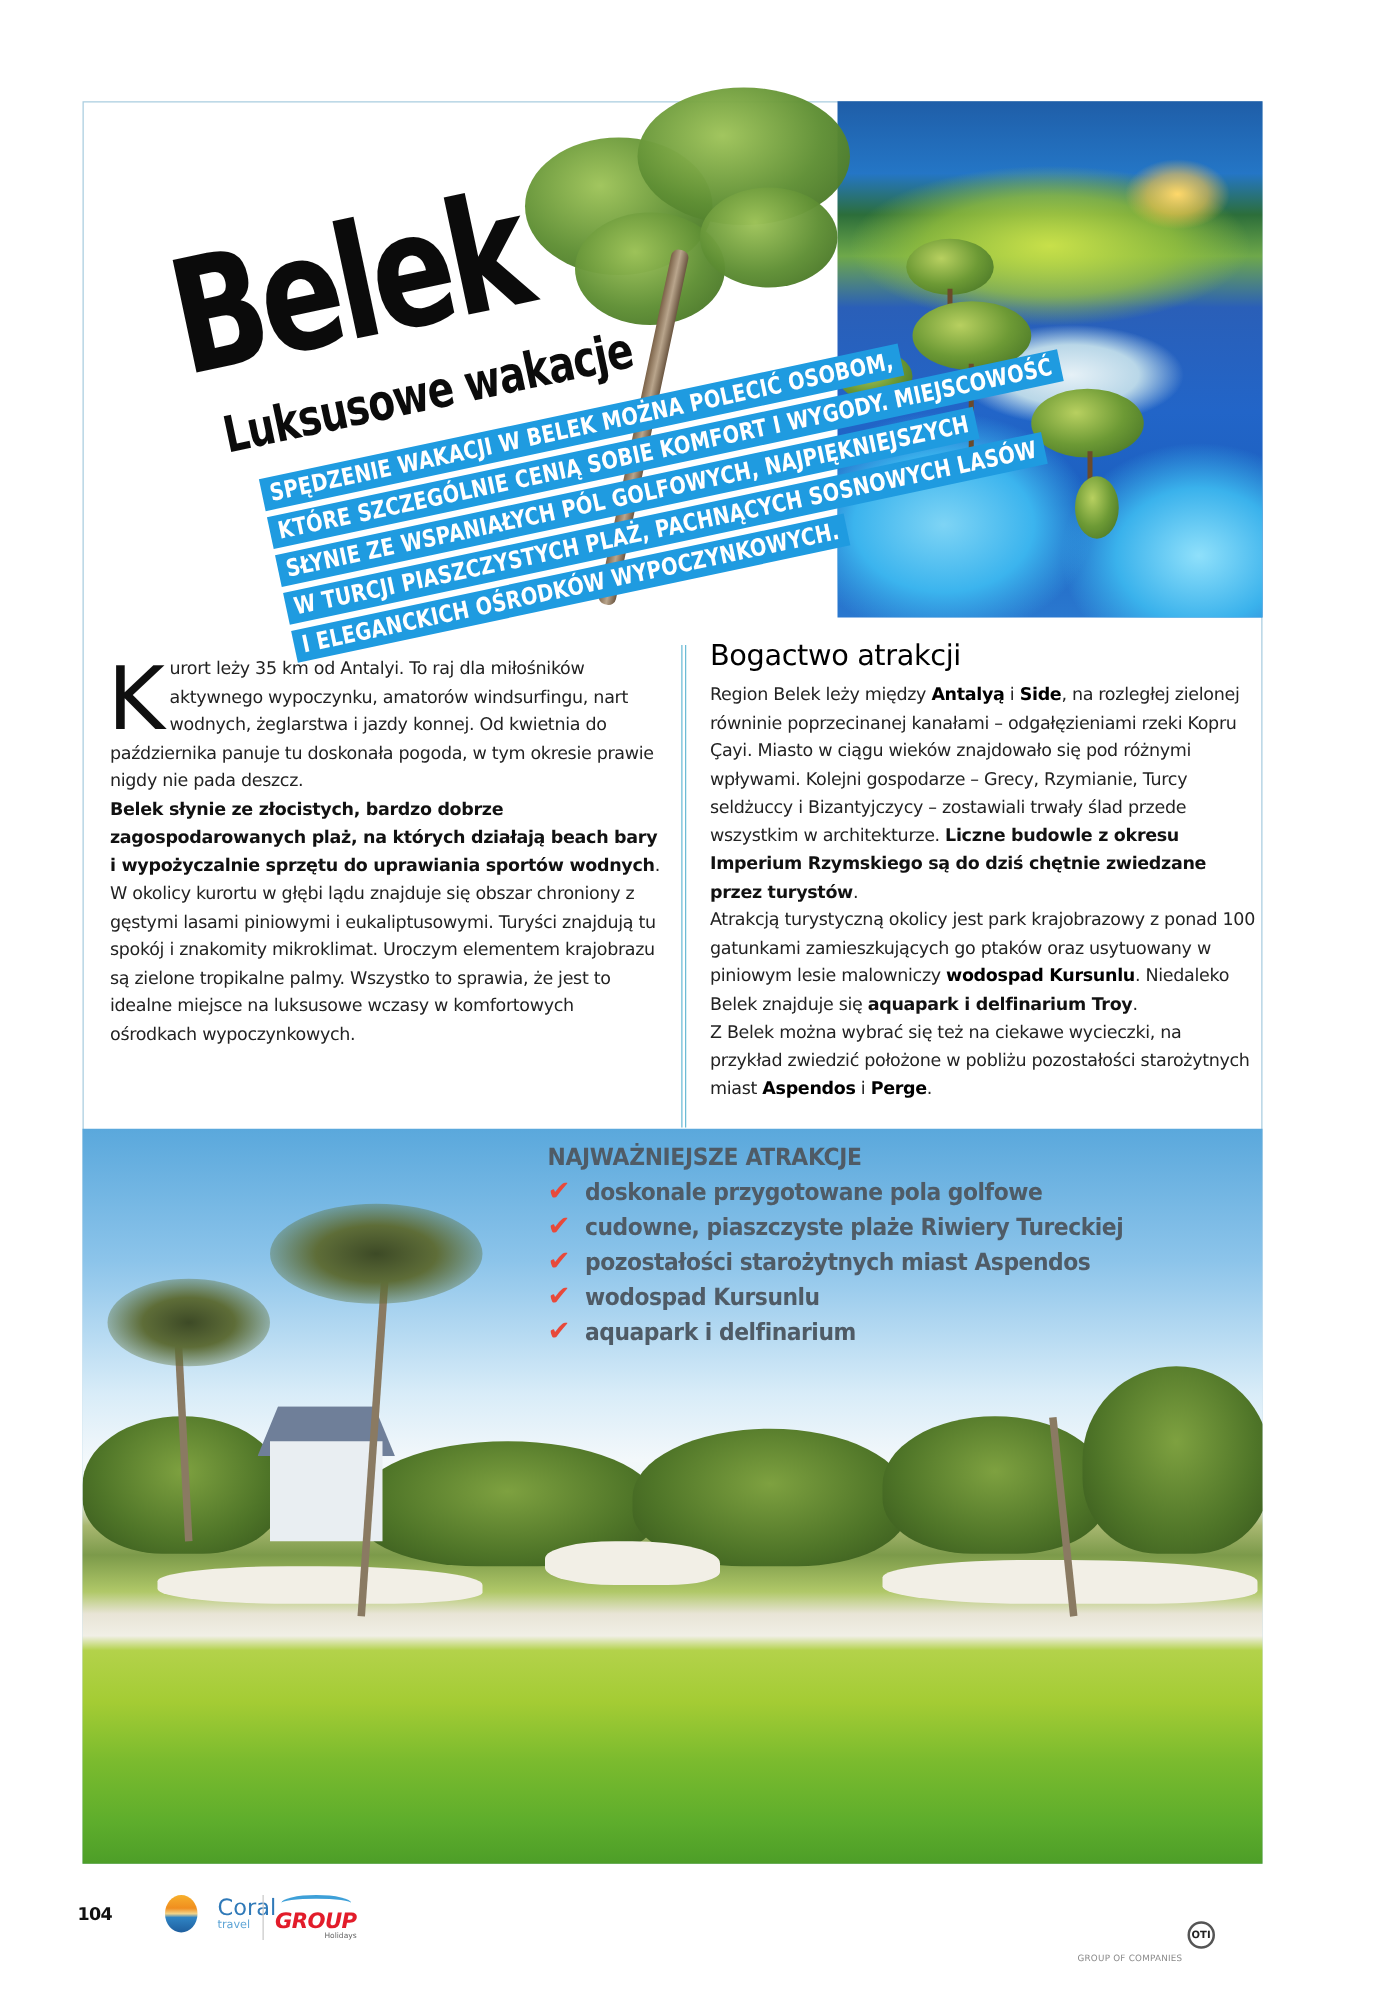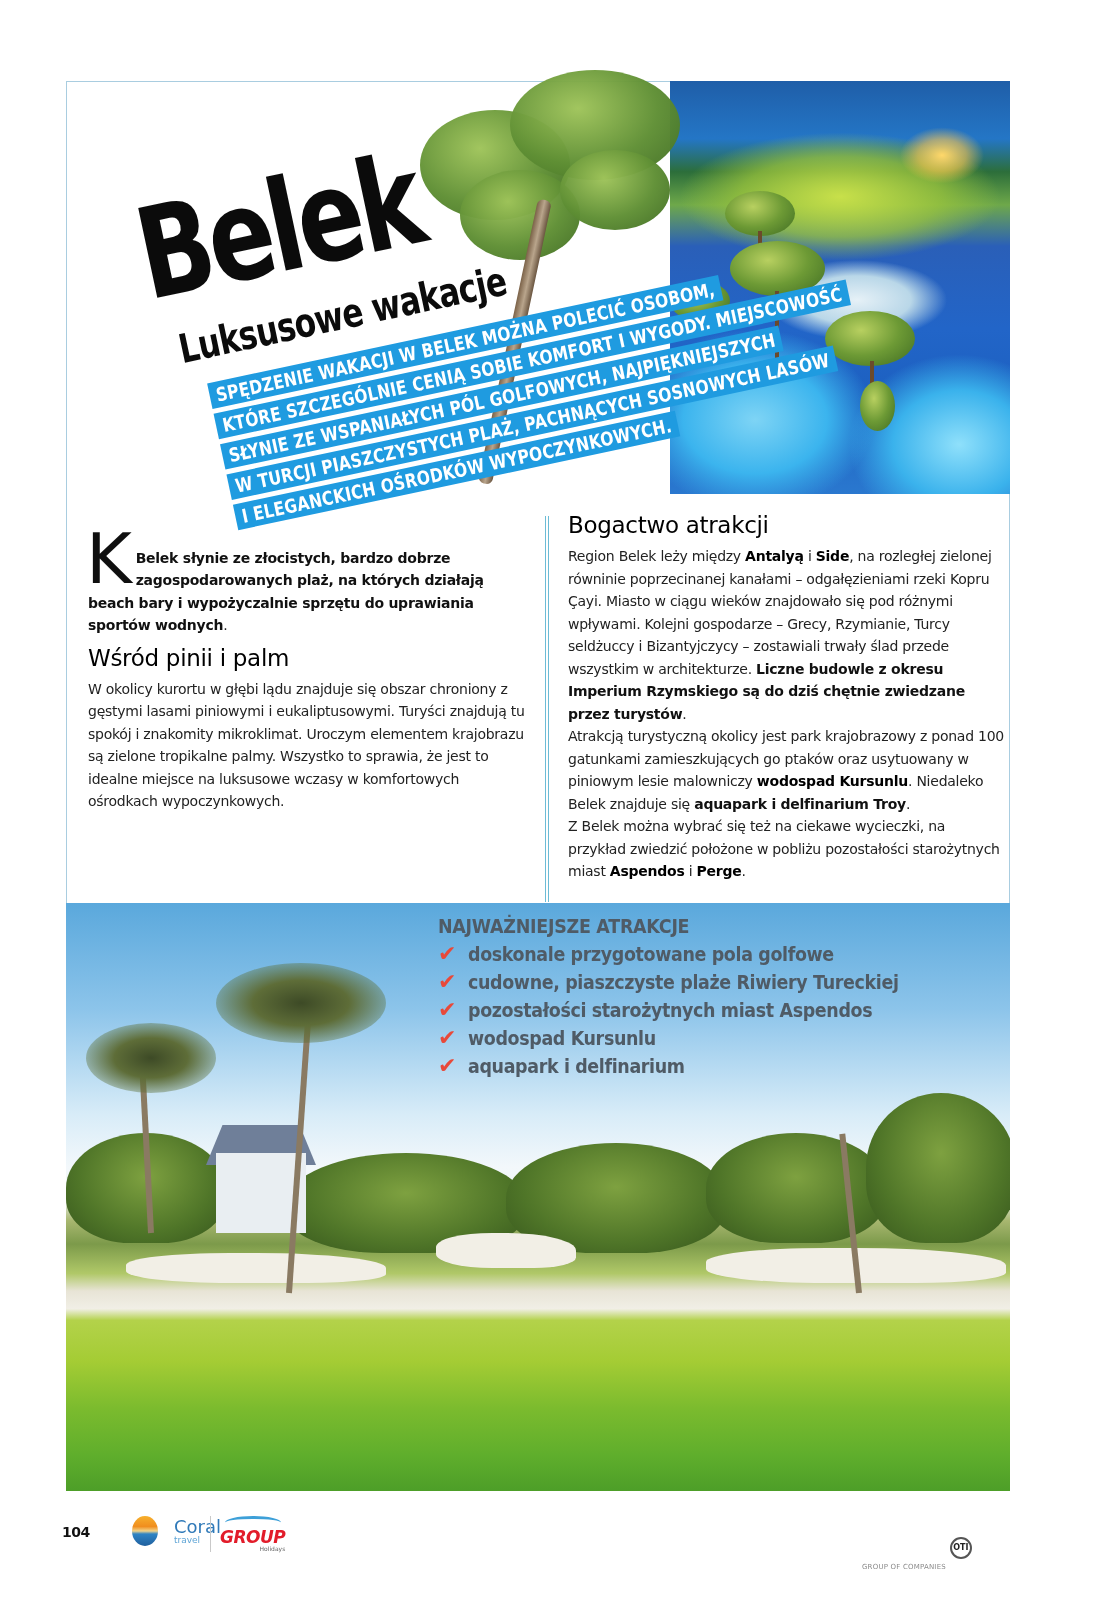--- a/index.html
+++ b/index.html
@@ -184,24 +184,23 @@
     <div class="band-row"><span class="band">SPĘDZENIE WAKACJI W BELEK MOŻNA POLECIĆ OSOBOM,</span></div>
     <div class="band-row"><span class="band">KTÓRE SZCZEGÓLNIE CENIĄ SOBIE KOMFORT I WYGODY. MIEJSCOWOŚĆ</span></div>
     <div class="band-row"><span class="band">SŁYNIE ZE WSPANIAŁYCH PÓL GOLFOWYCH, NAJPIĘKNIEJSZYCH</span></div>
     <div class="band-row"><span class="band">W TURCJI PIASZCZYSTYCH PLAŻ, PACHNĄCYCH SOSNOWYCH LASÓW</span></div>
     <div class="band-row"><span class="band">I ELEGANCKICH OŚRODKÓW WYPOCZYNKOWYCH.</span></div>
   </div>
 </div>
 
 <div class="col col-left">
   <p>
-    <span class="dropcap">K</span><br>
+    <span class="dropcap">K</span><span>urort leży 35 km od Antalyi. To raj dla miłośników aktywnego wypoczynku, amatorów windsurfingu, nart wodnych, żeglarstwa i jazdy konnej. Od kwietnia do października panuje tu doskonała pogoda, w tym okresie prawie nigdy nie pada deszcz.</span><br>
     <b>Belek słynie ze złocistych, bardzo dobrze zagospodarowanych plaż, na których działają beach bary i wypożyczalnie sprzętu do uprawiania sportów wodnych</b><span>.</span>
   </p>
-  <h2 class="section-heading">Wśród pinii i palm</h2>
   <p>W okolicy kurortu w głębi lądu znajduje się obszar chroniony z gęstymi lasami piniowymi i eukaliptusowymi. Turyści znajdują tu spokój i znakomity mikroklimat. Uroczym elementem krajobrazu są zielone tropikalne palmy. Wszystko to sprawia, że jest to idealne miejsce na luksusowe wczasy w komfortowych ośrodkach wypoczynkowych.</p>
 </div>
 
 <div class="divider"></div>
 
 <div class="col col-right">
   <h2 class="section-heading">Bogactwo atrakcji</h2>
   <p>
     <span>Region Belek leży między </span><span class="hl">Antalyą</span><span> i </span><span class="hl">Side</span><span>, na rozległej zielonej równinie poprzecinanej kanałami – odgałęzieniami rzeki Kopru Çayi. Miasto w ciągu wieków znajdowało się pod różnymi wpływami. Kolejni gospodarze – Grecy, Rzymianie, Turcy seldżuccy i Bizantyjczycy – zostawiali trwały ślad przede wszystkim w architekturze. </span><b>Liczne budowle z okresu Imperium Rzymskiego są do dziś chętnie zwiedzane przez turystów</b><span>.</span>
   </p>

